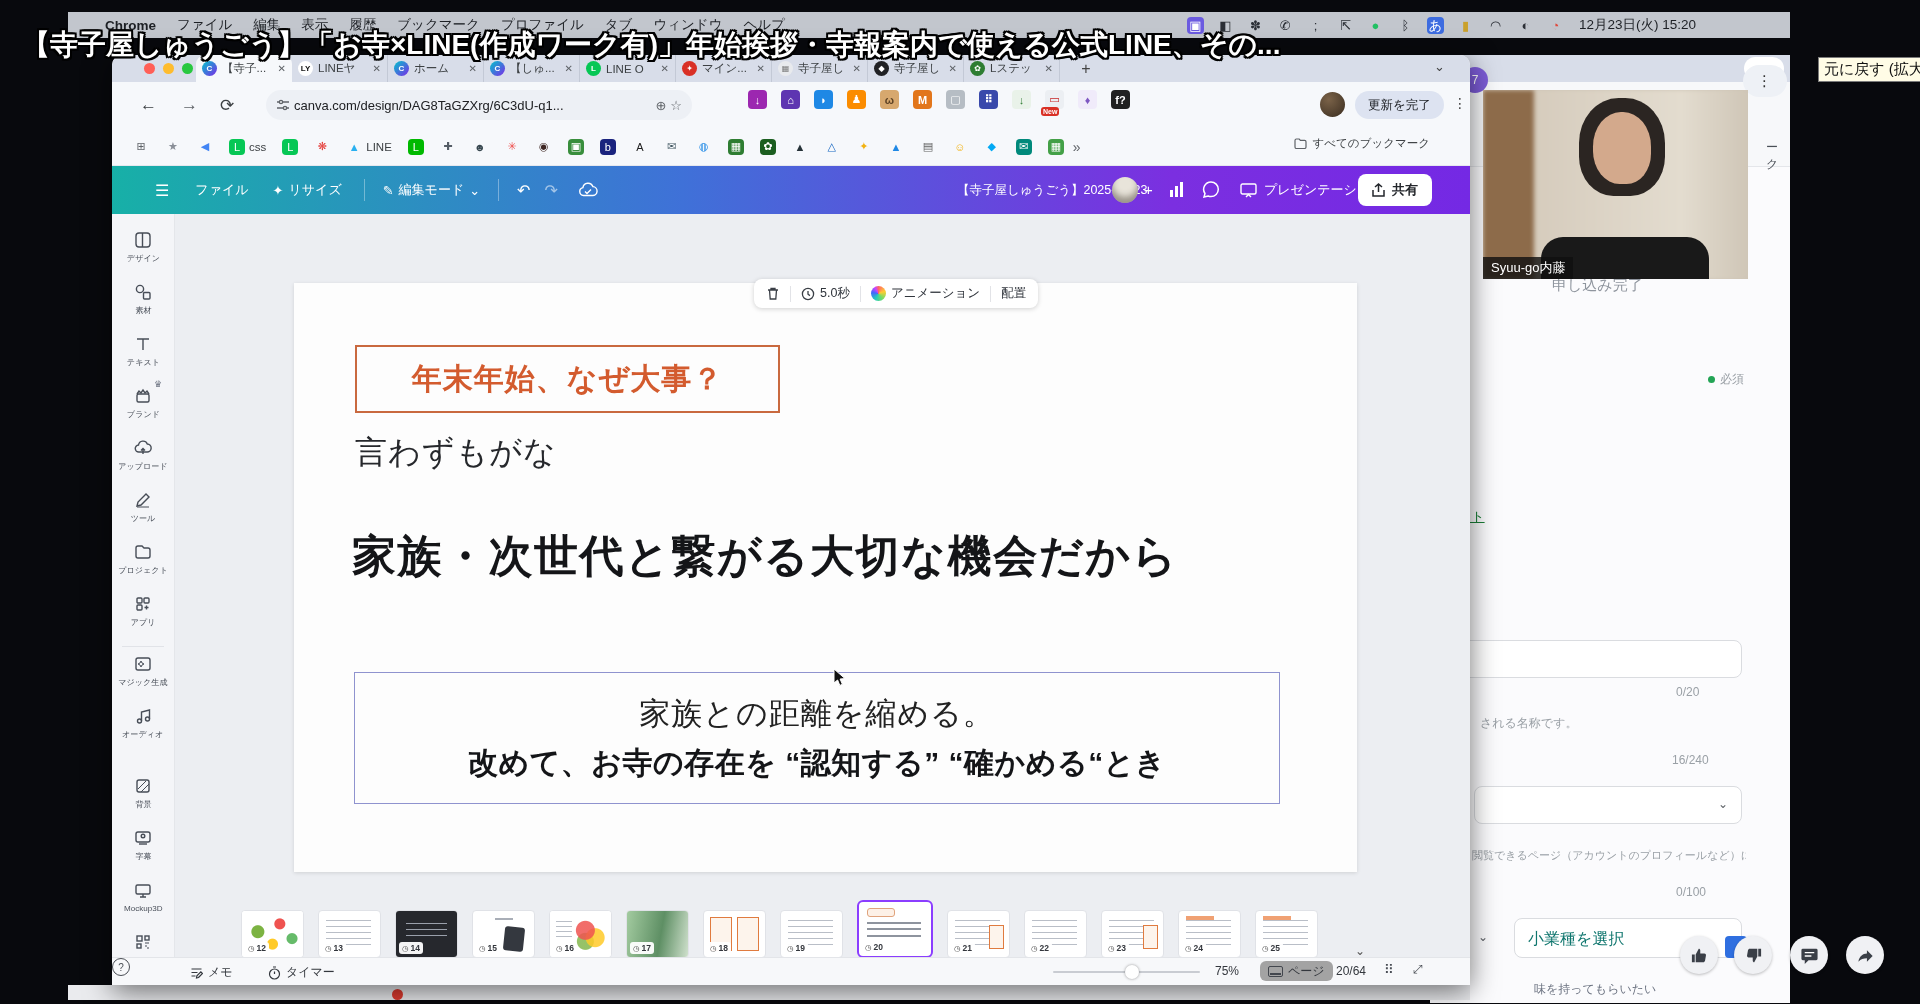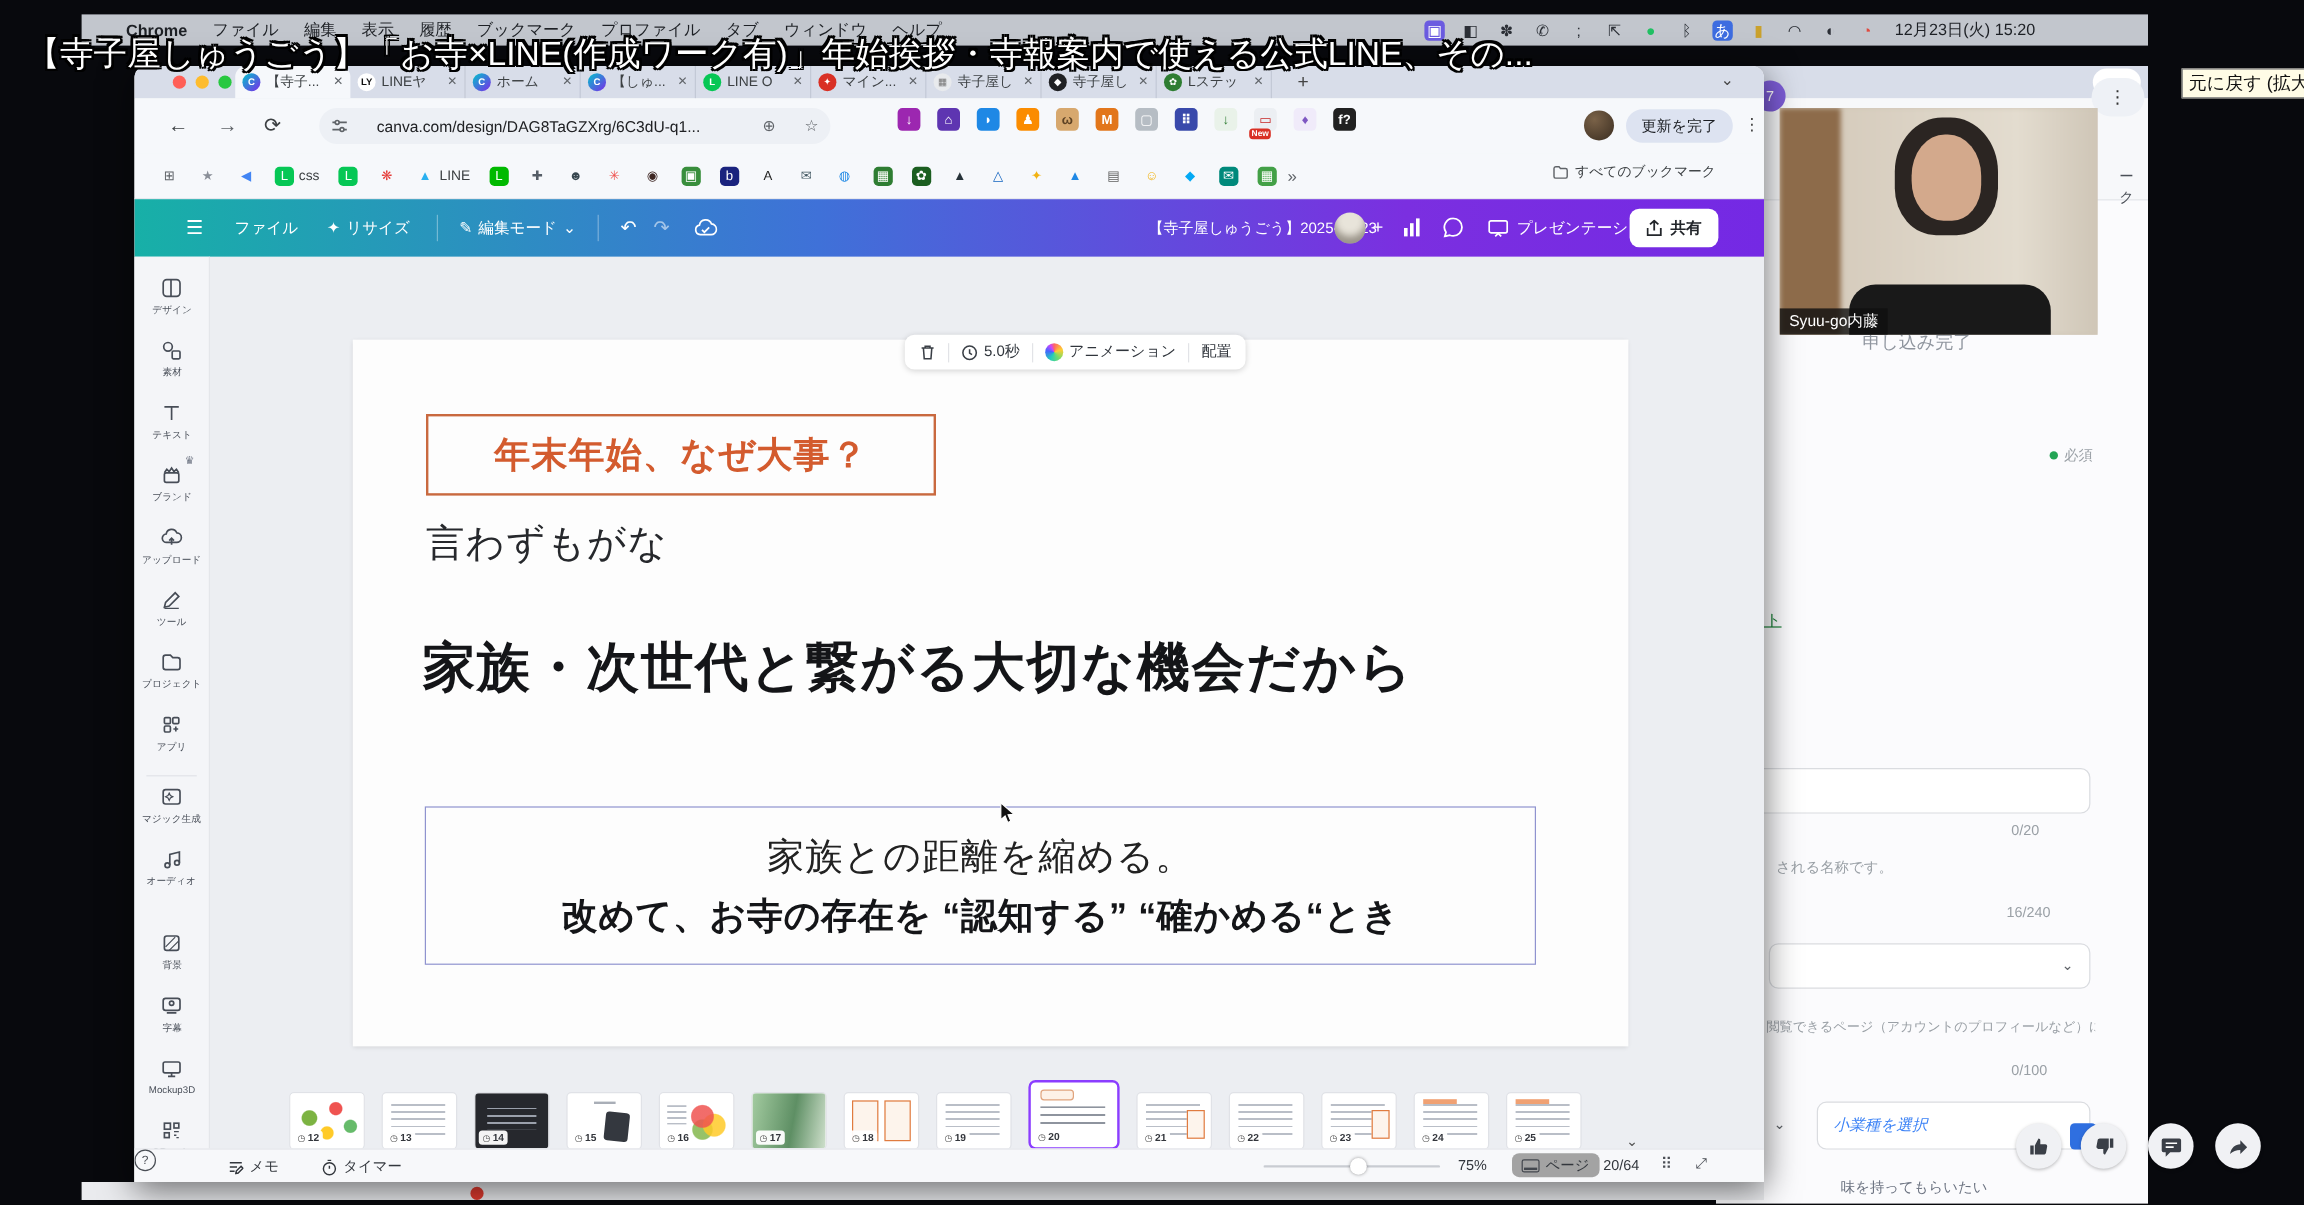--- a/index.html
+++ b/index.html
@@ -1,21 +1,21 @@
 <!DOCTYPE html>
 <html><head>
 <meta charset="utf-8">
 <style>
   html,body{margin:0;padding:0;background:#000;}
   .stage{position:relative;width:1920px;height:1004px;background:#08090d;overflow:hidden;
          font-family:"Liberation Sans","DejaVu Sans",sans-serif;-webkit-font-smoothing:antialiased;}
   .abs{position:absolute;}
 
   
-  .caption{left:22px;top:26px;font-size:28px;font-weight:400;color:#fff;white-space:nowrap;z-index:60;
+  .caption{left:22px;top:26px;font-size:28px;font-weight:700;color:#fff;white-space:nowrap;z-index:60;
     text-shadow:-2px 0 0 #000,2px 0 0 #000,0 -2px 0 #000,0 2px 0 #000,-2px -2px 0 #000,2px 2px 0 #000,2px -2px 0 #000,-2px 2px 0 #000;}
   .tooltip{left:1818px;top:57px;background:#fffce6;border:1px solid #7a7a7a;color:#111;font-size:15px;
     padding:2px 5px;z-index:70;white-space:nowrap;}
 
   
   .menubar{left:68px;top:12px;width:1722px;height:26px;background:#c2c6cd;display:flex;align-items:center;z-index:5;}
   .mb-left{display:flex;align-items:center;gap:21px;padding-left:16px;font-size:13.5px;color:#1d2025;}
   .mb-apple{font-size:15px;}
   .mb-item{white-space:nowrap;}
   .mb-item.first{font-weight:700;}
@@ -42,21 +42,21 @@
   .bw-req{position:absolute;left:278px;top:316px;font-size:12px;color:#9aa0a6;display:flex;align-items:center;gap:5px;}
   .bw-req::before{content:"";width:7px;height:7px;border-radius:50%;background:#23a455;display:inline-block;}
   .bw-link{position:absolute;left:28px;top:453px;font-size:13px;color:#1a7f37;text-decoration:underline;}
   .bw-input{position:absolute;background:#fff;border:1px solid #dadce0;border-radius:8px;}
   .bw-in1{left:22px;top:585px;width:288px;height:36px;}
   .bw-sel1{left:44px;top:731px;width:266px;height:36px;}
   .bw-sel2{left:84px;top:863px;width:226px;height:38px;}
   .bw-counter{position:absolute;font-size:12px;color:#9aa0a6;}
   .bw-hint{position:absolute;font-size:12px;color:#9aa0a6;white-space:nowrap;}
   .bw-chev2{position:absolute;font-size:12px;color:#5f6368;}
-  .bw-selph{position:absolute;left:98px;top:874px;font-size:13px;color:#3b82f6;font-style:italic;}
+  .bw-selph{position:absolute;left:98px;top:874px;font-size:16px;color:#0f766e;}
   .bw-bluesq{position:absolute;left:295px;top:881px;width:22px;height:22px;background:#2f6fe0;border-radius:4px;}
   .bw-frag2{position:absolute;left:104px;top:926px;font-size:12px;color:#6b7280;white-space:nowrap;}
 
   
   .chrome{left:112px;top:55px;width:1358px;height:930px;background:#f8f9fb;border-radius:10px 10px 0 0;
     box-shadow:0 6px 28px rgba(0,0,0,.55);z-index:10;overflow:hidden;}
   .tabstrip{position:absolute;left:0;top:0;width:100%;height:27px;background:#d8dde9;}
   .lights{position:absolute;left:32px;top:8px;display:flex;gap:8px;}
   .light{width:11px;height:11px;border-radius:50%;}
   .l-red{background:#ff5f57;} .l-yel{background:#febc2e;} .l-grn{background:#28c840;}
@@ -69,21 +69,21 @@
   .tab-label{font-size:11.5px;white-space:nowrap;overflow:hidden;flex:1;}
   .tab-close{font-size:10px;color:#5f6368;flex:none;}
   .newtab{position:absolute;left:963px;top:3px;width:22px;height:22px;font-size:16px;color:#444;
     display:flex;align-items:center;justify-content:center;}
   .tabchev{position:absolute;left:1322px;top:4px;font-size:13px;color:#444;}
 
   .toolbar{position:absolute;left:0;top:27px;width:100%;height:46px;background:#f6f8fb;display:flex;align-items:center;}
   .nav{font-size:17px;color:#5f6368;margin-left:22px;}
   .nav.b{margin-left:28px;color:#3c4043;}
   .omni{position:absolute;left:154px;top:8px;width:426px;height:30px;background:#edf0f5;border-radius:15px;
-    display:flex;align-items:center;padding:0 10px;box-sizing:border-box;gap:24px;}
+    display:flex;align-items:center;padding:0 10px;box-sizing:border-box;gap:4px;}
   .omni-tune{width:14px;height:14px;flex:none;}
   .url{font-size:13px;color:#202124;white-space:nowrap;overflow:hidden;flex:1;}
   .omni-zoom,.omni-star{font-size:13px;color:#5f6368;flex:none;}
   .exts{position:absolute;left:636px;top:8px;display:flex;align-items:center;gap:14px;}
   .ext{width:19px;height:19px;border-radius:4px;font-size:11px;font-weight:700;position:relative;
     display:flex;align-items:center;justify-content:center;}
   .ext .badge{position:absolute;left:-4px;bottom:-7px;background:#d93025;color:#fff;font-size:7px;font-weight:700;
     border-radius:3px;padding:1px 2px;line-height:1;}
   .ext .badge:empty{display:none;}
   .profile{position:absolute;left:1208px;top:10px;width:25px;height:25px;border-radius:50%;

